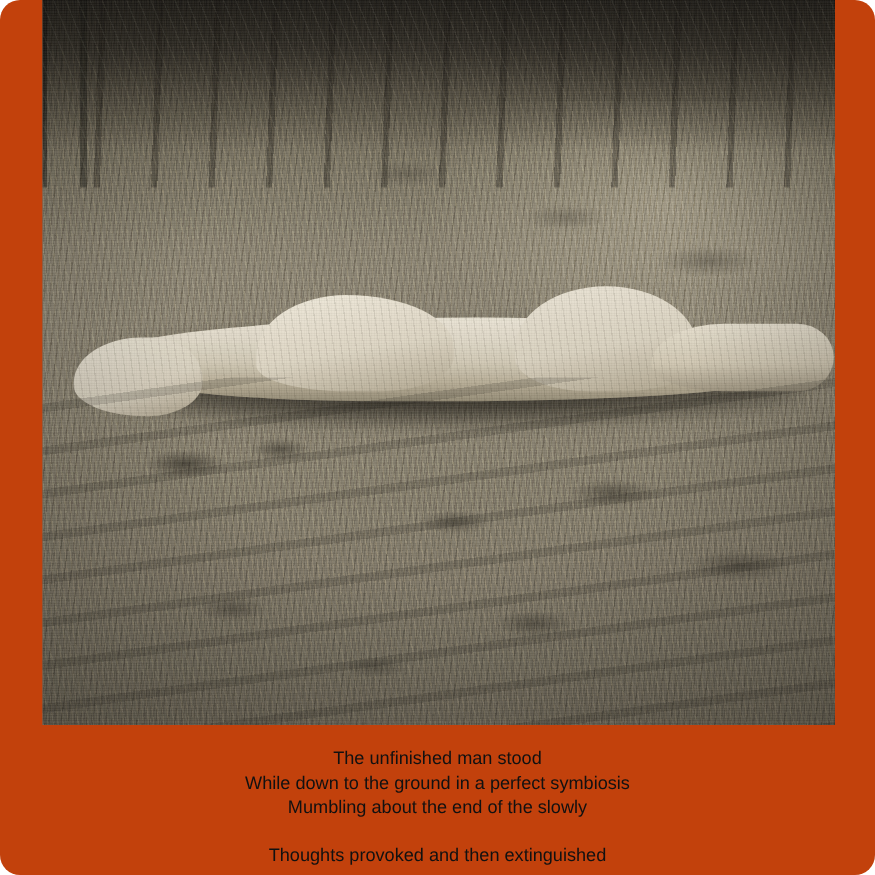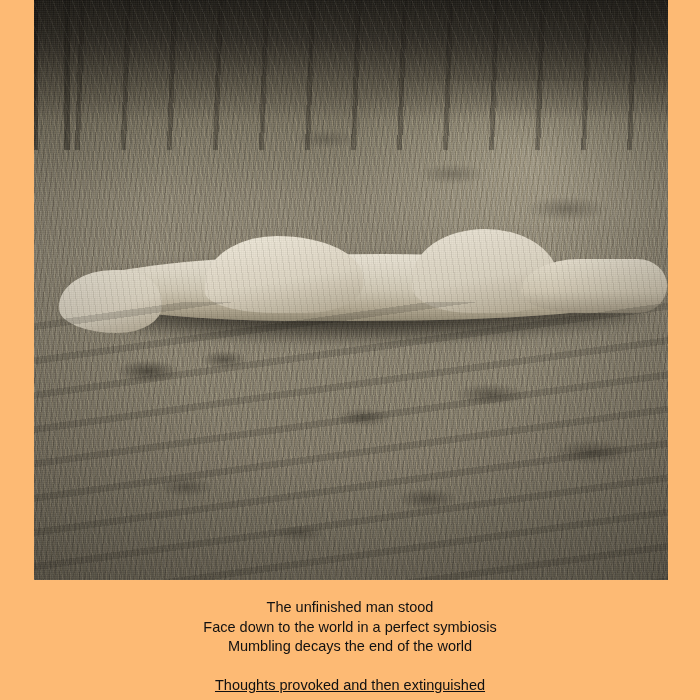--- a/index.html
+++ b/index.html
@@ -10,24 +10,25 @@
   body {
     width: 700px;
     height: 700px;
     font-family: "Liberation Sans", sans-serif;
     overflow: hidden;
   }
   .page {
     position: relative;
     width: 700px;
     height: 700px;
-    background: #fdba74;
+    background: #c2410c;
     display: flex;
     flex-direction: column;
     align-items: center;
+    border-radius: 16px;
   }
 
   
   .photo-wrap {
     position: relative;
     width: 634px;
     height: 580px;
     margin-left: 1px;
     overflow: hidden;
     background: #6f6a5e;
@@ -248,21 +249,20 @@
   .caption {
     width: 634px;
     margin-top: 18px;
     text-align: center;
     color: #111111;
     font-size: 14.5px;
     line-height: 19.5px;
   }
   .caption .stanza + .stanza {
     margin-top: 19px;
-    text-decoration: underline;
   }
   .caption .line {
     white-space: nowrap;
   }
 </style>
 </head>
 <body>
 
 <div class="page">
 
@@ -288,21 +288,21 @@
 
       <div class="layer-furrows"></div>
       <div class="layer-vignette"></div>
       <div class="layer-grain"></div>
     </div>
   </div>
 
   <div class="caption">
     <div class="stanza">
       <div class="line">The unfinished man stood</div>
-      <div class="line">Face down to the world in a perfect symbiosis</div>
-      <div class="line">Mumbling decays the end of the world</div>
+      <div class="line">While down to the ground in a perfect symbiosis</div>
+      <div class="line">Mumbling about the end of the slowly</div>
     </div>
     <div class="stanza">
       <div class="line">Thoughts provoked and then extinguished</div>
     </div>
   </div>
 
 </div>
 
 </body></html>

